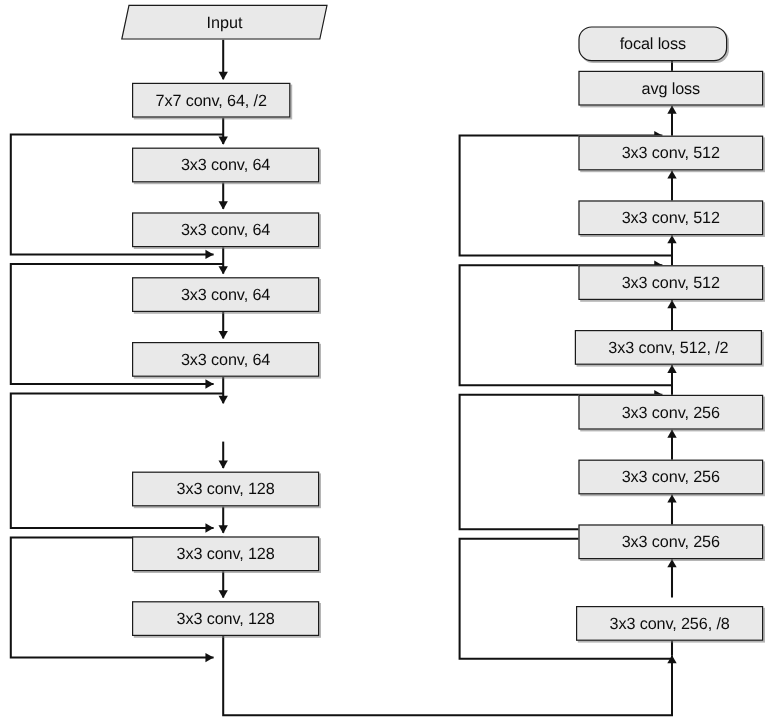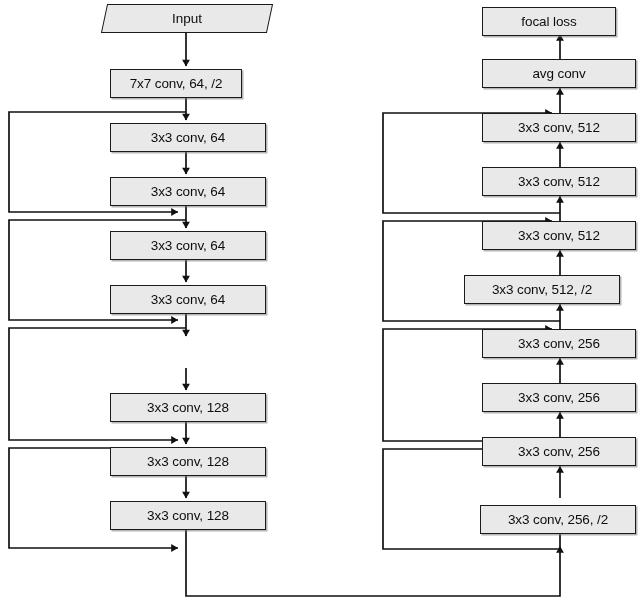--- a/index.html
+++ b/index.html
@@ -133,33 +133,33 @@
 
   <div class="node-box" style="left:110px; top:285px; width:156px; height:29px;">3x3 conv, 64</div>
 
 
   <div class="node-box" style="left:110px; top:393px; width:156px; height:29px;">3x3 conv, 128</div>
 
   <div class="node-box" style="left:110px; top:447px; width:156px; height:29px;">3x3 conv, 128</div>
 
   <div class="node-box" style="left:110px; top:501px; width:156px; height:29px;">3x3 conv, 128</div>
 
-  <div class="node-box" style="left:482px; top:7px; width:134px; height:29px;">focal loss</div>
+  <div class="node-box" style="left:482px; top:22px; width:124px; height:29px;border-radius:11px;">focal loss</div>
 
-  <div class="node-box" style="left:482px; top:59px; width:154px; height:29px;">avg conv</div>
+  <div class="node-box" style="left:482px; top:59px; width:154px; height:29px;">avg loss</div>
 
   <div class="node-box" style="left:482px; top:113px; width:154px; height:29px;">3x3 conv, 512</div>
 
   <div class="node-box" style="left:482px; top:167px; width:154px; height:29px;">3x3 conv, 512</div>
 
   <div class="node-box" style="left:482px; top:221px; width:154px; height:29px;">3x3 conv, 512</div>
 
-  <div class="node-box" style="left:464px; top:275px; width:156px; height:29px;">3x3 conv, 512, /2</div>
+  <div class="node-box" style="left:479px; top:275px; width:156px; height:29px;">3x3 conv, 512, /2</div>
 
   <div class="node-box" style="left:482px; top:329px; width:154px; height:29px;">3x3 conv, 256</div>
 
   <div class="node-box" style="left:482px; top:383px; width:154px; height:29px;">3x3 conv, 256</div>
 
   <div class="node-box" style="left:482px; top:437px; width:154px; height:29px;">3x3 conv, 256</div>
 
-  <div class="node-box" style="left:480px; top:505px; width:156px; height:29px;">3x3 conv, 256, /2</div>
+  <div class="node-box" style="left:480px; top:505px; width:156px; height:29px;">3x3 conv, 256, /8</div>
 
 </div>
 
 </body></html>

